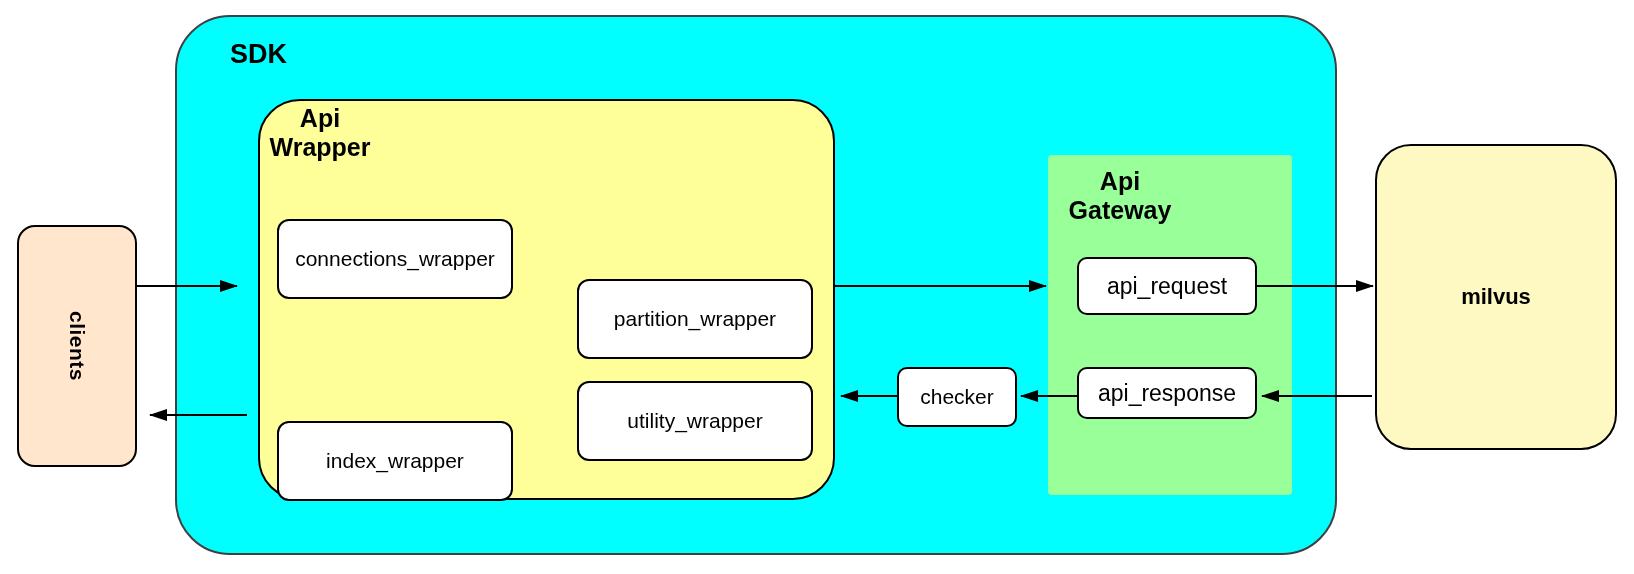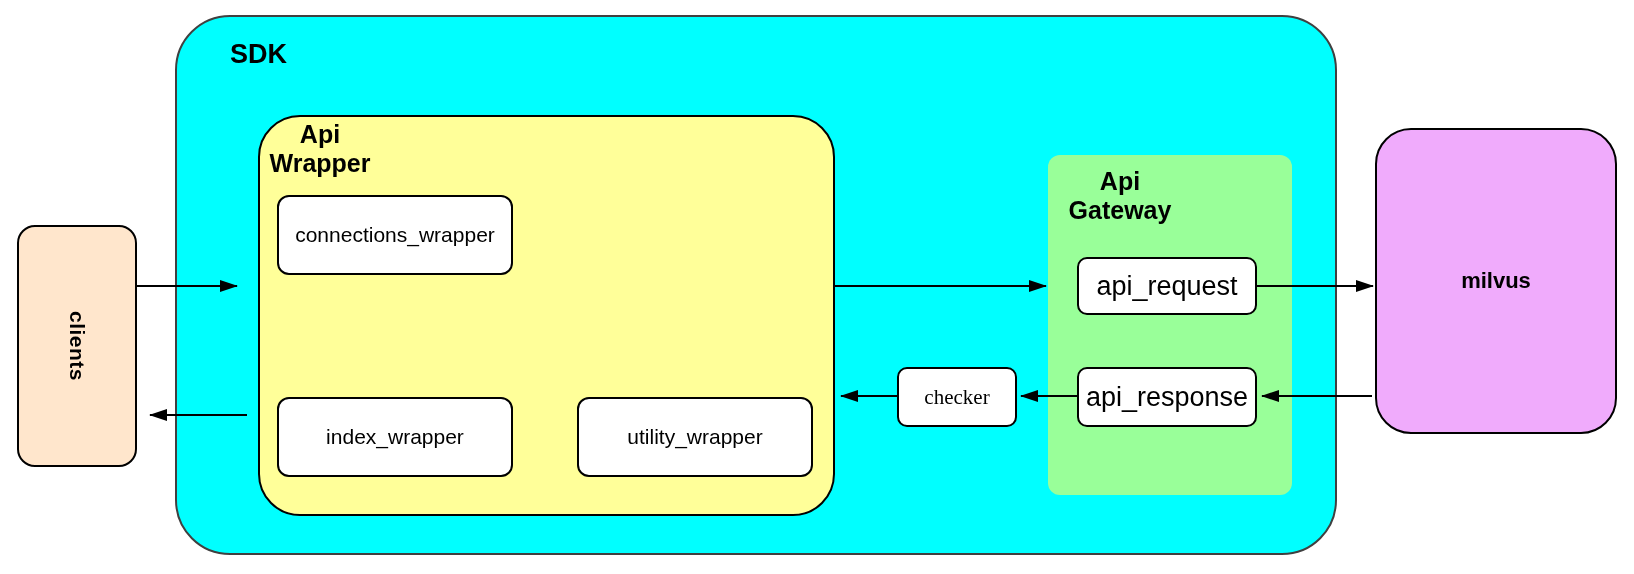--- a/index.html
+++ b/index.html
@@ -17,99 +17,101 @@
   .clients {
     left: 17px; top: 225px; width: 120px; height: 242px;
     background: #ffe6cc; border: 2px solid #000; border-radius: 18px;
     display: flex; align-items: center; justify-content: center;
   }
   .clients .vtext {
     writing-mode: vertical-rl;
     font-weight: bold; font-size: 21px; letter-spacing: 0.5px;
   }
   .milvus {
-    left: 1375px; top: 128px; width: 242px; height: 306px;
-    background: #f0abfc; border: 2px solid #000; border-radius: 36px;
+    left: 1375px; top: 144px; width: 242px; height: 306px;
+    background: #fef9c3; border: 2px solid #000; border-radius: 36px;
     display: flex; align-items: center; justify-content: center;
     font-weight: bold; font-size: 22px;
   }
 
   
   .sdk {
     left: 175px; top: 15px; width: 1162px; height: 540px;
     background: #00ffff; border: 2px solid #404040; border-radius: 55px;
   }
   .sdk-label {
     left: 53px; top: 22px;
     font-weight: bold; font-size: 27px;
   }
 
   
   .wrapper {
-    left: 81px; top: 98px; width: 577px; height: 401px;
+    left: 81px; top: 82px; width: 577px; height: 401px;
     background: #ffff99; border: 2px solid #000; border-radius: 42px;
   }
   .wrapper-label {
     left: 5px; top: 3px; width: 110px; text-align: center;
     font-weight: bold; font-size: 25px; line-height: 1.15;
   }
   .wbox {
     width: 236px; height: 80px;
     background: #ffffff; border: 2px solid #000; border-radius: 12px;
     display: flex; align-items: center; justify-content: center;
     font-size: 21px;
   }
-  .c1 { left: 17px; }  .c2 { left: 317px; }
+  .c1 { left: 17px; margin-top: 40px; }  .c2 { left: 317px; }
   .r1 { top: 78px; }   .r2 { top: 178px; }  .r3 { top: 280px; }
 
   
   .checker {
     left: 720px; top: 350px; width: 120px; height: 60px;
     background: #ffffff; border: 2px solid #000; border-radius: 10px;
     display: flex; align-items: center; justify-content: center;
     font-size: 21px;
-    font-family: Liberation Serif, serif;
   }
 
   
   .gateway {
     left: 871px; top: 138px; width: 244px; height: 340px;
-    background: #99ff99; border-radius: 12px;
+    background: #99ff99; border-radius: 4px;
   }
   .gateway-label {
     left: 10px; top: 12px; width: 124px; text-align: center;
     font-weight: bold; font-size: 25px; line-height: 1.15;
   }
   .gbox {
     left: 29px; width: 180px; height: 58px;
     background: #ffffff; border: 2px solid #000; border-radius: 10px;
     display: flex; align-items: center; justify-content: center;
-    font-size: 27px;
+    font-size: 23px;
   }
   .g1 { top: 102px; }
-  .g2 { top: 212px; height: 60px; }
+  .g2 { top: 212px; height: 52px; }
 
   .arrows { position: absolute; left: 0; top: 0; pointer-events: none; }
 </style>
 </head>
 <body>
 
 <div id="canvas">
 
   <div class="abs clients">
     <span class="vtext">clients</span>
   </div>
 
   <div class="abs sdk">
     <div class="abs sdk-label">SDK</div>
 
     <div class="abs wrapper">
       <div class="abs wrapper-label">Api Wrapper</div>
       <div class="abs wbox c1 r1">
         <span>connections_wrapper</span>
+      </div>
+      <div class="abs wbox c2 r2">
+        <span>partition_wrapper</span>
       </div>
       <div class="abs wbox c1 r3">
         <span>index_wrapper</span>
       </div>
       <div class="abs wbox c2 r3">
         <span>utility_wrapper</span>
       </div>
     </div>
 
     <div class="abs checker">

